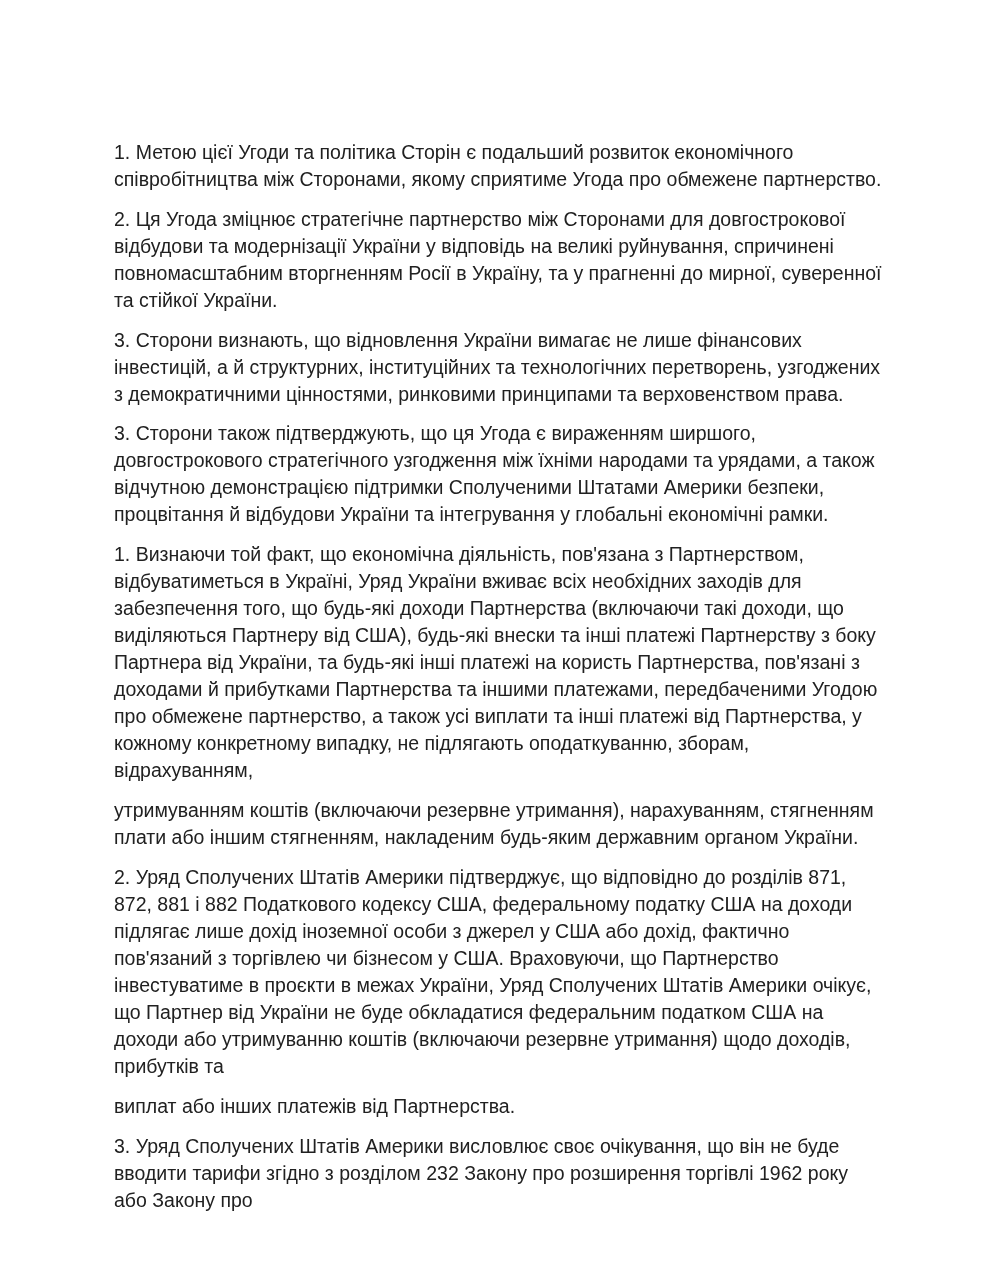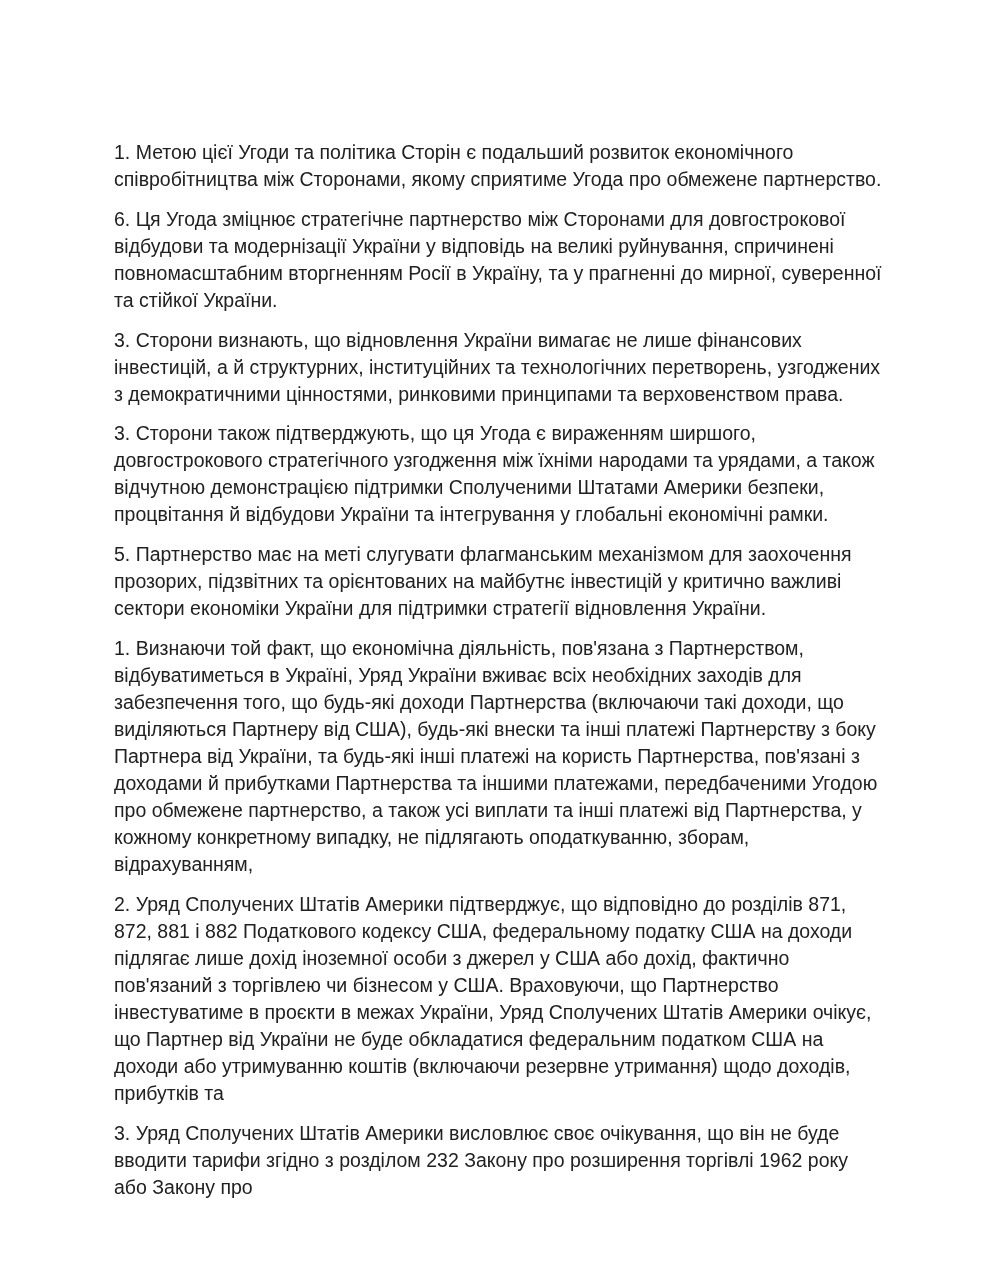--- a/index.html
+++ b/index.html
@@ -35,21 +35,22 @@
   .doc p.tight {
     margin-bottom: 12px;
   }
 </style>
 </head>
 <body>
 
 <div class="page">
   <div class="doc">
     <p>1. Метою цієї Угоди та політика Сторін є подальший розвиток економічного співробітництва між Сторонами, якому сприятиме Угода про обмежене партнерство.</p>
-    <p>6. Ця Угода зміцнює стратегічне партнерство між Сторонами для довгострокової відбудови та модернізації України у відповідь на великі руйнування, спричинені повномасштабним вторгненням Росії в Україну, та у прагненні до мирної, суверенної та стійкої України.</p>
+    <p>2. Ця Угода зміцнює стратегічне партнерство між Сторонами для довгострокової відбудови та модернізації України у відповідь на великі руйнування, спричинені повномасштабним вторгненням Росії в Україну, та у прагненні до мирної, суверенної та стійкої України.</p>
     <p class="tight">3. Сторони визнають, що відновлення України вимагає не лише фінансових інвестицій, а й структурних, інституційних та технологічних перетворень, узгоджених з демократичними цінностями, ринковими принципами та верховенством права.</p>
     <p>3. Сторони також підтверджують, що ця Угода є вираженням ширшого, довгострокового стратегічного узгодження між їхніми народами та урядами, а також відчутною демонстрацією підтримки Сполученими Штатами Америки безпеки, процвітання й відбудови України та інтегрування у глобальні економічні рамки.</p>
-    <p>5. Партнерство має на меті слугувати флагманським механізмом для заохочення прозорих, підзвітних та орієнтованих на майбутнє інвестицій у критично важливі сектори економіки України для підтримки стратегії відновлення України.</p>
     <p>1. Визнаючи той факт, що економічна діяльність, пов'язана з Партнерством, відбуватиметься в Україні, Уряд України вживає всіх необхідних заходів для забезпечення того, що будь-які доходи Партнерства (включаючи такі доходи, що виділяються Партнеру від США), будь-які внески та інші платежі Партнерству з боку Партнера від України, та будь-які інші платежі на користь Партнерства, пов'язані з доходами й прибутками Партнерства та іншими платежами, передбаченими Угодою про обмежене партнерство, а також усі виплати та інші платежі від Партнерства, у кожному конкретному випадку, не підлягають оподаткуванню, зборам, відрахуванням,</p>
+    <p>утримуванням коштів (включаючи резервне утримання), нарахуванням, стягненням плати або іншим стягненням, накладеним будь-яким державним органом України.</p>
     <p>2. Уряд Сполучених Штатів Америки підтверджує, що відповідно до розділів 871, 872, 881 і 882 Податкового кодексу США, федеральному податку США на доходи підлягає лише дохід іноземної особи з джерел у США або дохід, фактично пов'язаний з торгівлею чи бізнесом у США. Враховуючи, що Партнерство інвестуватиме в проєкти в межах України, Уряд Сполучених Штатів Америки очікує, що Партнер від України не буде обкладатися федеральним податком США на доходи або утримуванню коштів (включаючи резервне утримання) щодо доходів, прибутків та</p>
+    <p>виплат або інших платежів від Партнерства.</p>
     <p>3. Уряд Сполучених Штатів Америки висловлює своє очікування, що він не буде вводити тарифи згідно з розділом 232 Закону про розширення торгівлі 1962 року або Закону про</p>
   </div>
 </div>
 
 </body></html>

